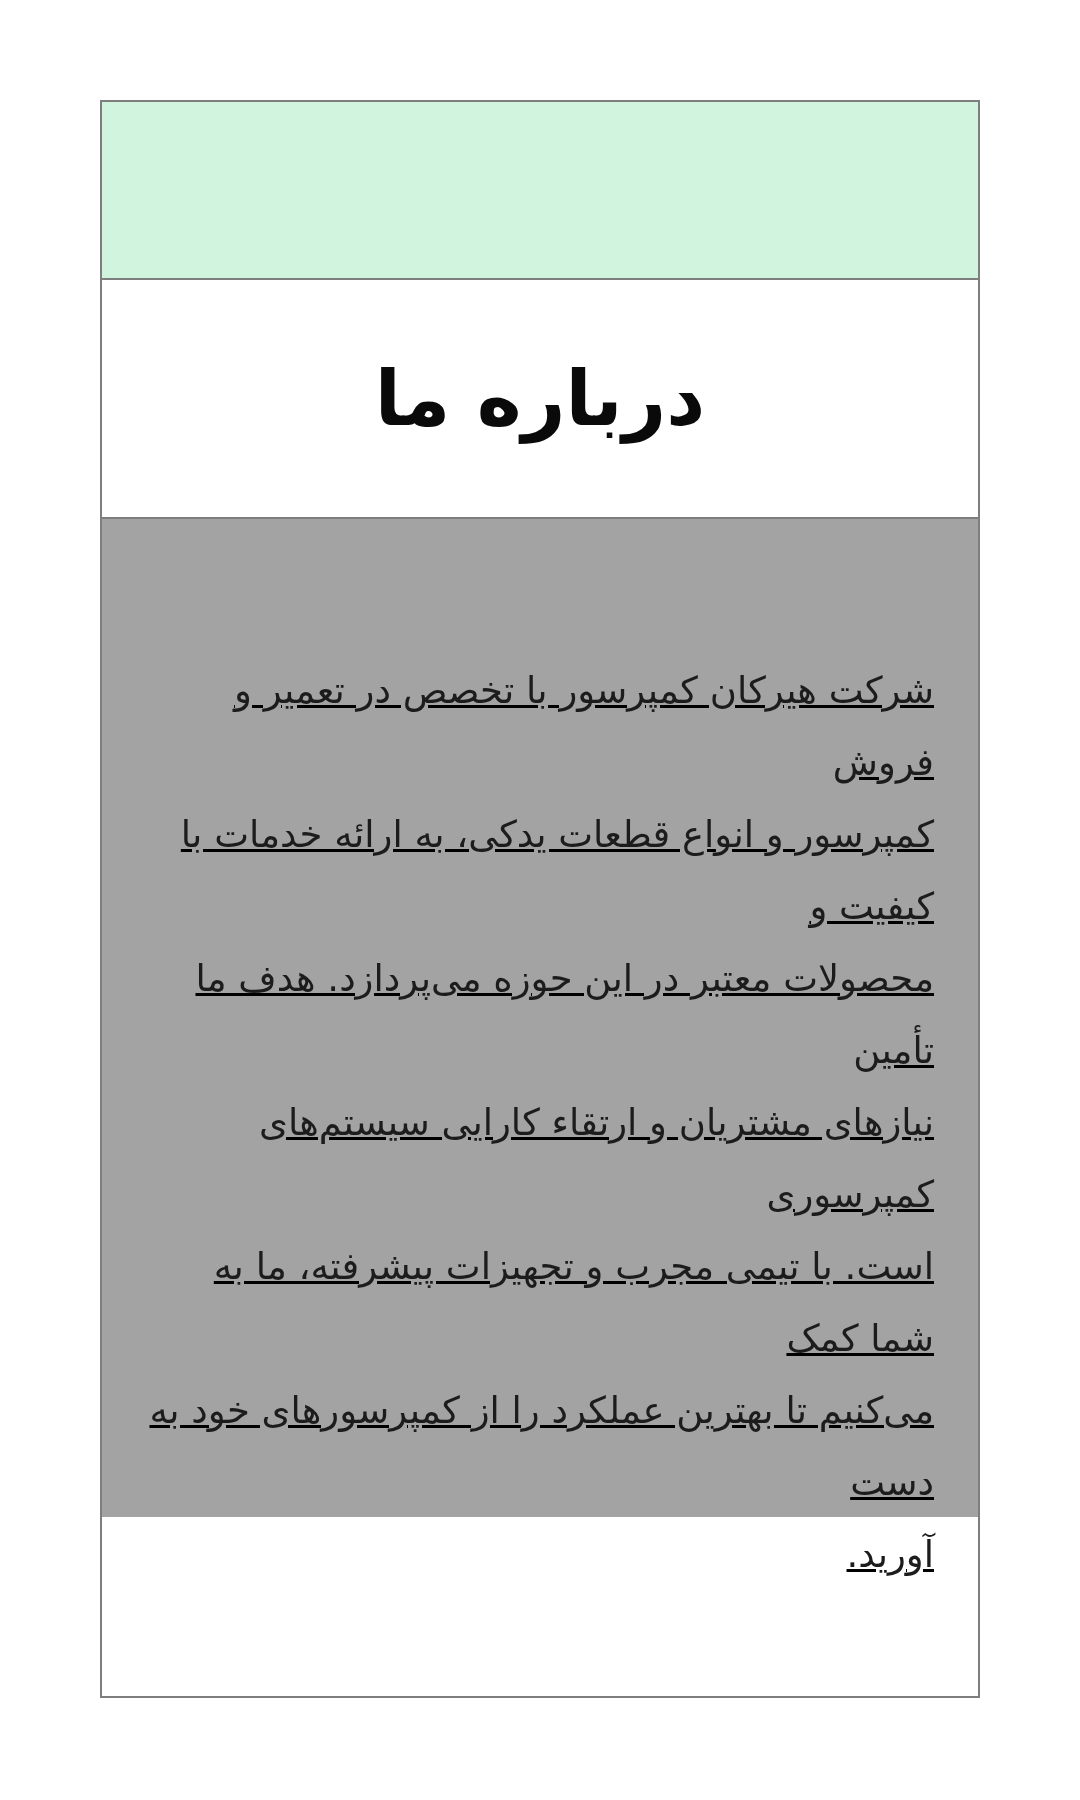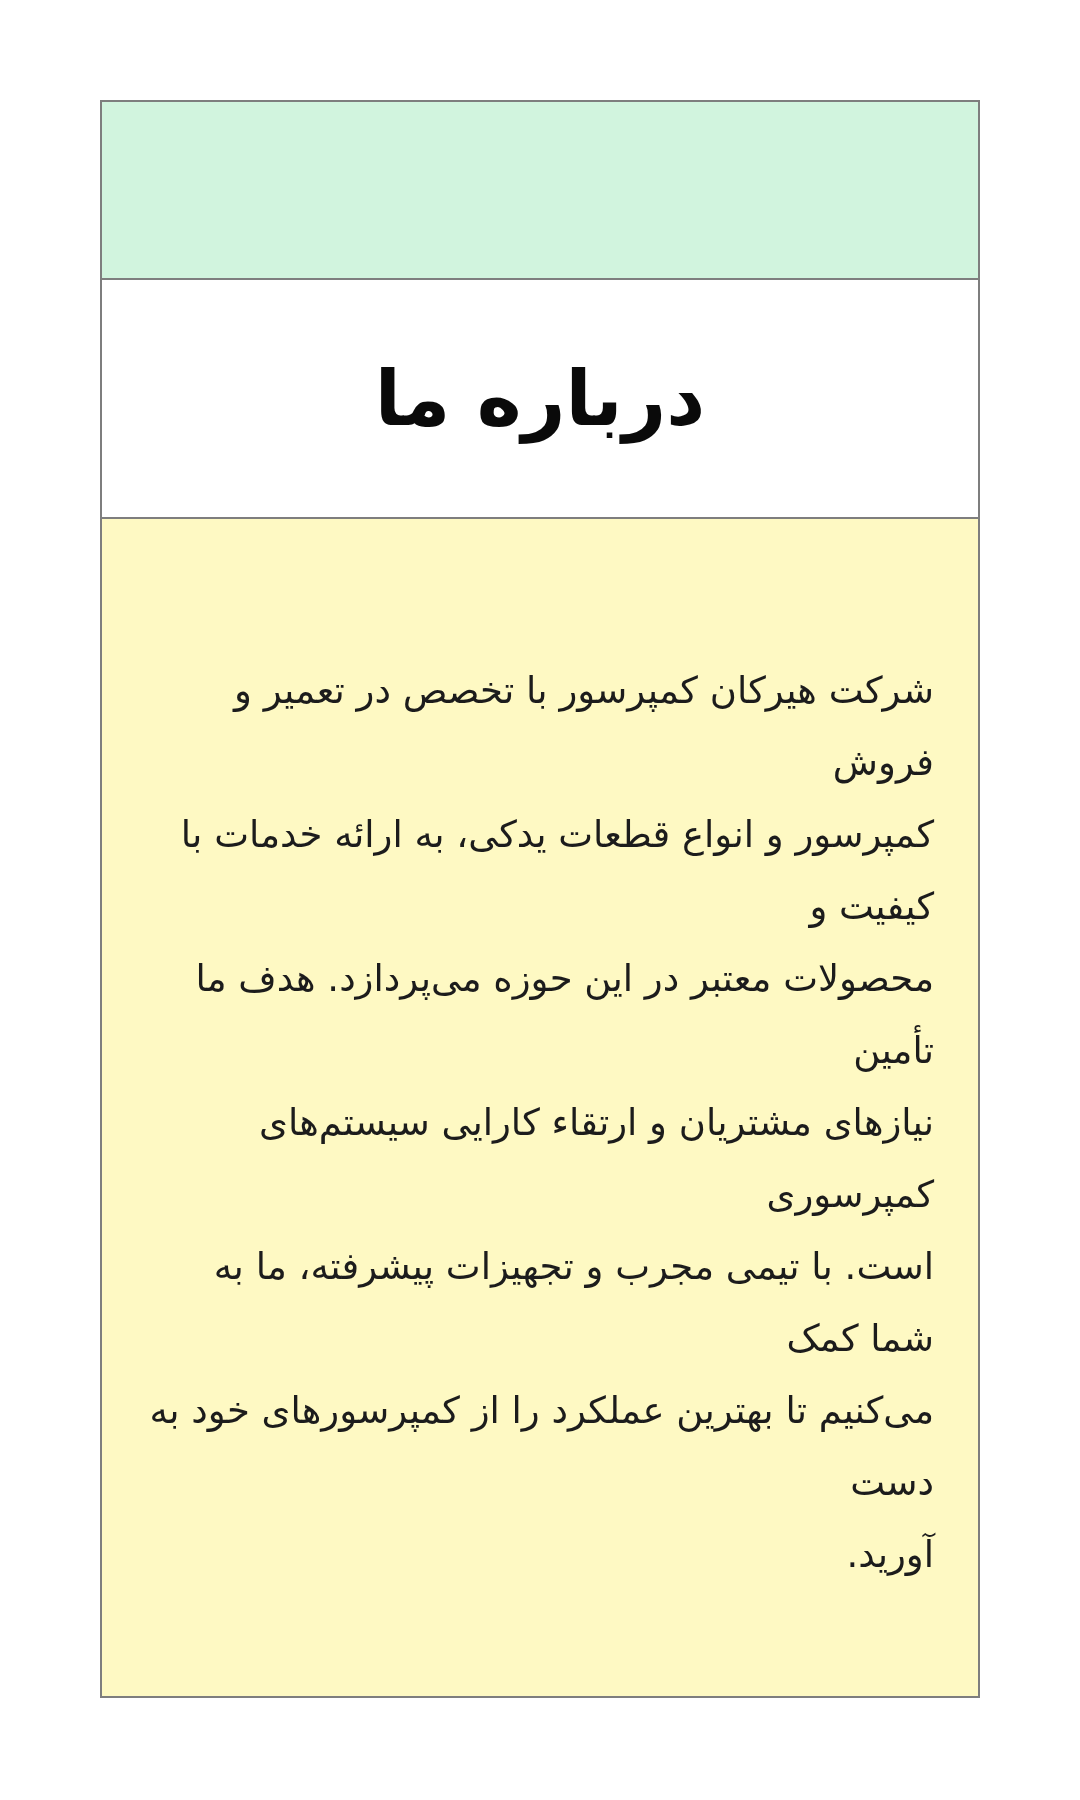--- a/index.html
+++ b/index.html
@@ -45,22 +45,23 @@
     font-size: 76px;
     font-weight: 700;
     color: #0a0a0a;
     direction: rtl;
     text-align: center;
     line-height: 1;
   }
 
   .content-block {
     box-sizing: border-box;
-    height: 1177px;
-    background: #fef9c3;
+    height: 998px;
+    background: #a3a3a3;
+    text-decoration: underline;
   }
 
   .content-block p {
     margin: 0;
     padding: 136px 44px 0 44px;
     direction: rtl;
     text-align: right;
     unicode-bidi: plaintext;
     font-size: 37px;
     font-weight: 400;

